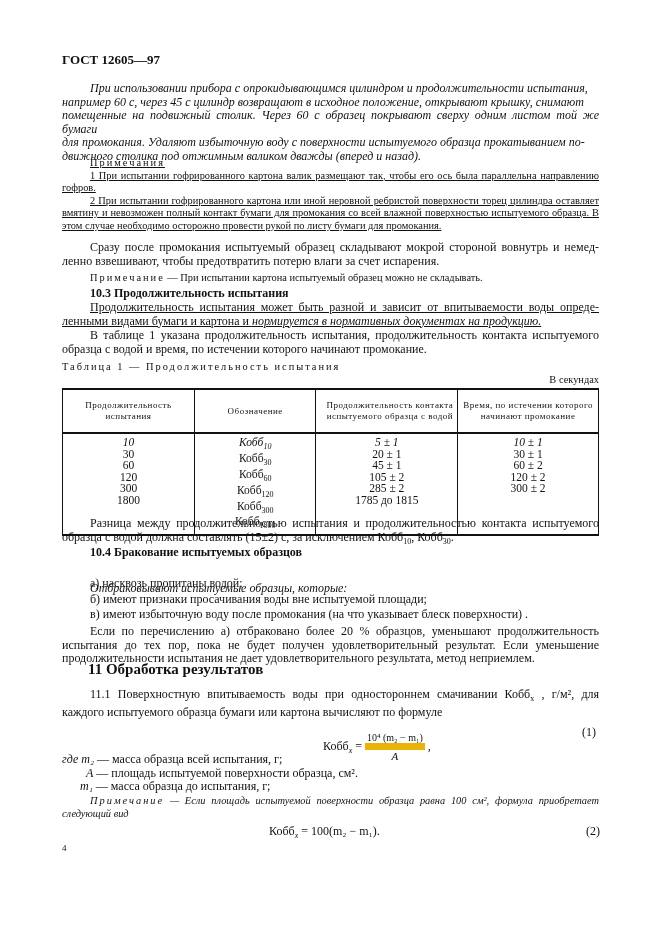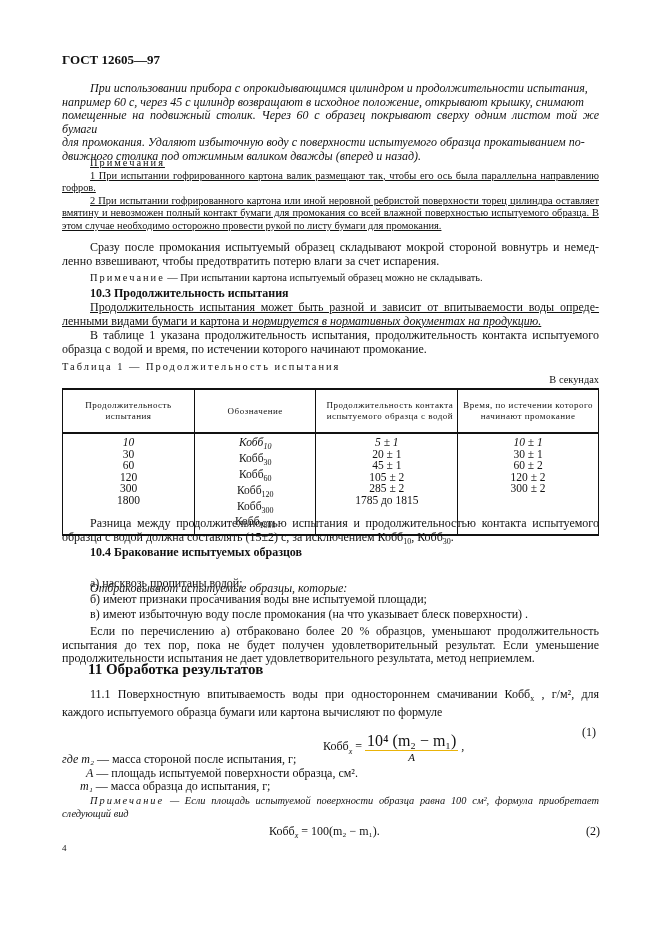--- a/index.html
+++ b/index.html
@@ -17,21 +17,21 @@
   table.t { position: absolute; left: 62px; top: 388px; width: 537px; border-collapse: collapse; font-size: 11.5px; }
   table.t th { font-weight: normal; font-size: 9px; letter-spacing: 0.5px; line-height: 11px;
                border-left: 1.5px solid #111; border-right: 1.5px solid #111; border-top: 2px solid #111;
                border-bottom: 2px solid #111; height: 42px; padding: 0 4px; text-align: center; }
   table.t td { border-left: 1.5px solid #111; border-right: 1.5px solid #111; text-align: center;
                vertical-align: top; line-height: 11.6px; padding: 3px 2px 2px 2px; }
   table.t tr.body td { border-bottom: 2px solid #111; }
   .sec { left: 88px; top: 661px; font-weight: bold; font-size: 15px; }
   .formula { font-size: 12px; }
   .frac { display: inline-block; vertical-align: middle; text-align: center; }
-  .frac .num { display: block; border-bottom: 1px solid #eab308; padding: 0 2px; font-size: 16px; }
+  .frac .num { display: block; border-bottom: 7px solid #eab308; padding: 0 2px; font-size: 10px; }
   .frac .den { display: block; font-size: 11px; font-style: italic; }
   sub, sup { font-size: 8px; }
 </style>
 </head>
 <body>
 
 <div class="abs hdr">ГОСТ 12605—97</div>
 
 <div class="abs p it ind" style="top:82px;">
   <span class="line">При использовании прибора с опрокидывающимся цилиндром и продолжительности испытания,</span>
@@ -133,21 +133,21 @@
 <div class="abs formula" style="left:323px; top:716px;margin-top:16px;">
   <span>Кобб</span><sub class="it">x</sub><span> = </span>
   <span class="frac">
     <span class="num">10⁴ (m₂ − m₁)</span>
     <span class="den">A</span>
   </span><span> ,</span>
 </div>
 <div class="abs formula" style="left:582px; top:725px;">(1)</div>
 
 <div class="abs p" style="top:753px; line-height:13.6px;">
-  <div><span class="it">где m₂</span><span> — масса стороной после испытания, г;</span></div>
+  <div><span class="it">где m₂</span><span> — масса образца всей испытания, г;</span></div>
   <div style="padding-left:24px;"><span class="it">A</span><span> — площадь испытуемой поверхности образца, см².</span></div>
   <div style="padding-left:18px;"><span class="it">m₁</span><span> — масса образца до испытания, г;</span></div>
 </div>
 
 <div class="abs p small it ind" style="top:795px;">
   <span class="spaced">Примечание</span><span> — Если площадь испытуемой поверхности образца равна 100 см², формула приобретает следующий вид</span>
 </div>
 
 <div class="abs formula" style="left:269px; top:824px;">
   <span>Кобб</span><sub class="it">x</sub><span> = 100(m₂ − m₁).</span>

